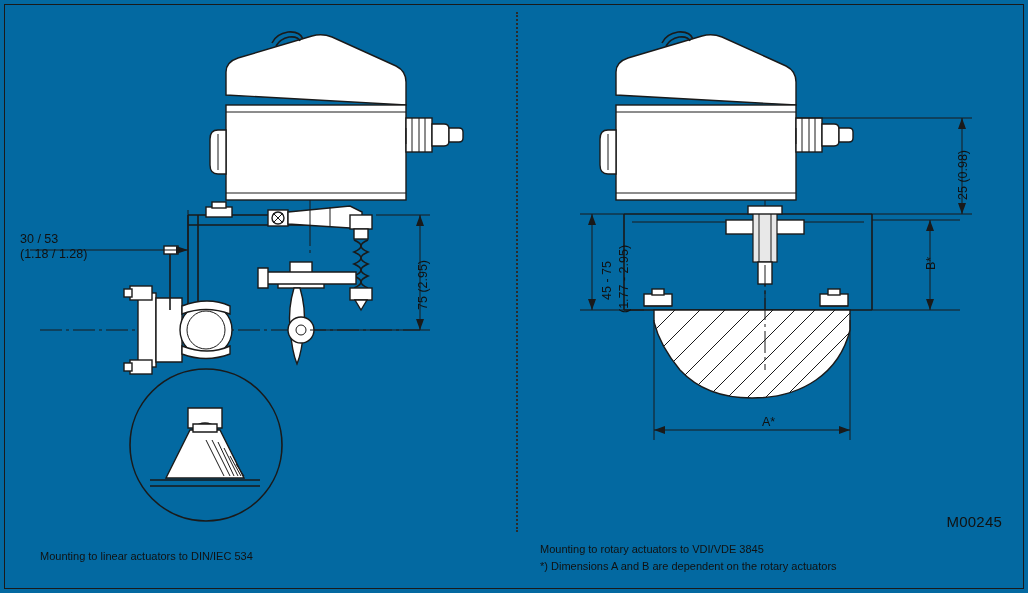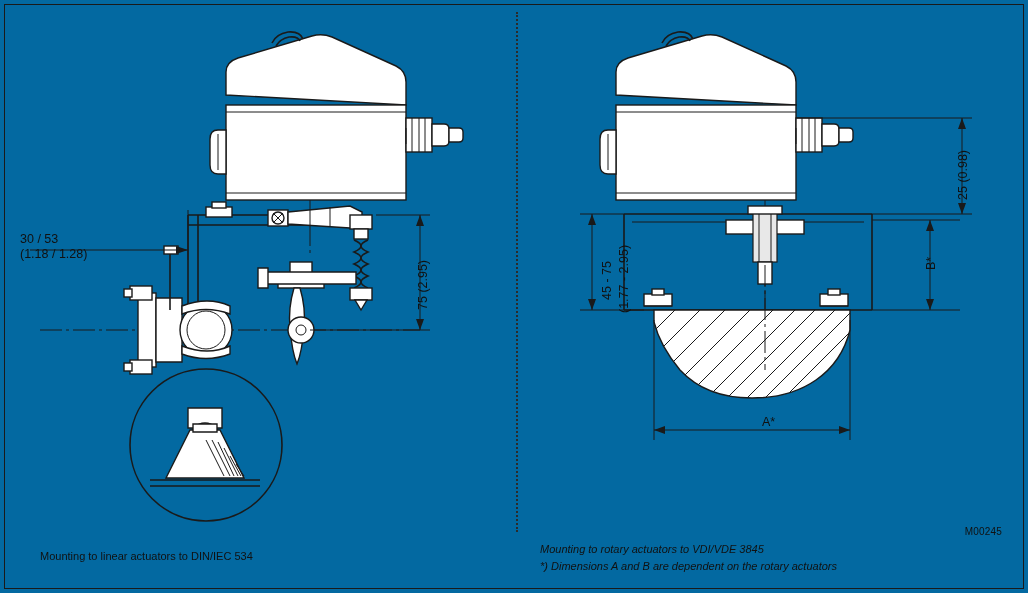--- a/index.html
+++ b/index.html
@@ -45,27 +45,26 @@
   }
   .caption-left {
     left: 40px;
     top: 548px;
     width: 440px;
   }
   .caption-right {
     left: 540px;
     top: 541px;
     width: 470px;
-    font-style: italic;
   }
   .code-label {
     position: absolute;
     right: 26px;
-    top: 526px;
-    font-size: 10px;
+    top: 513px;
+    font-size: 15px;
     color: #111;
     letter-spacing: 0.2px;
   }
   .dimtext {
     position: absolute;
     font-size: 12.5px;
     color: #111;
     line-height: 15px;
     white-space: nowrap;
   }

